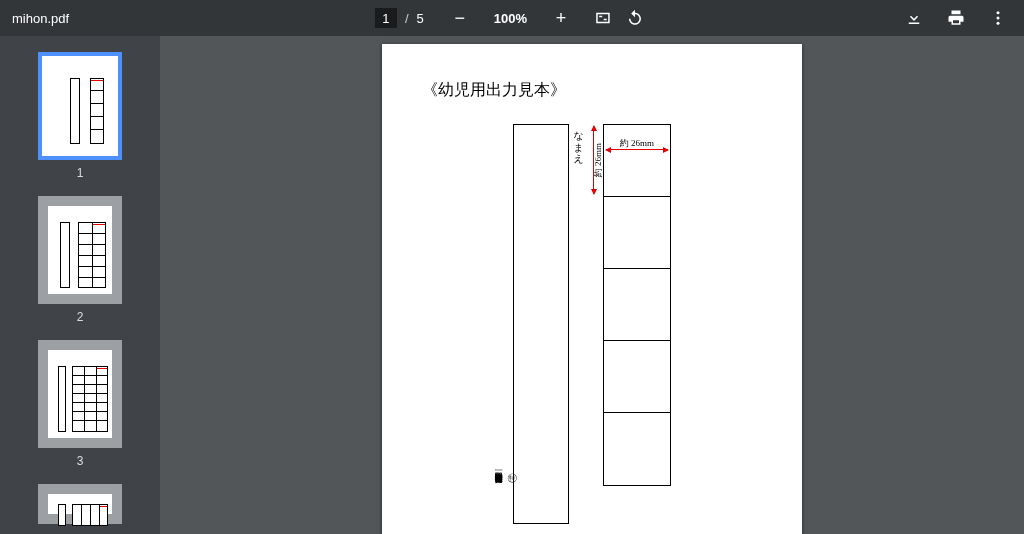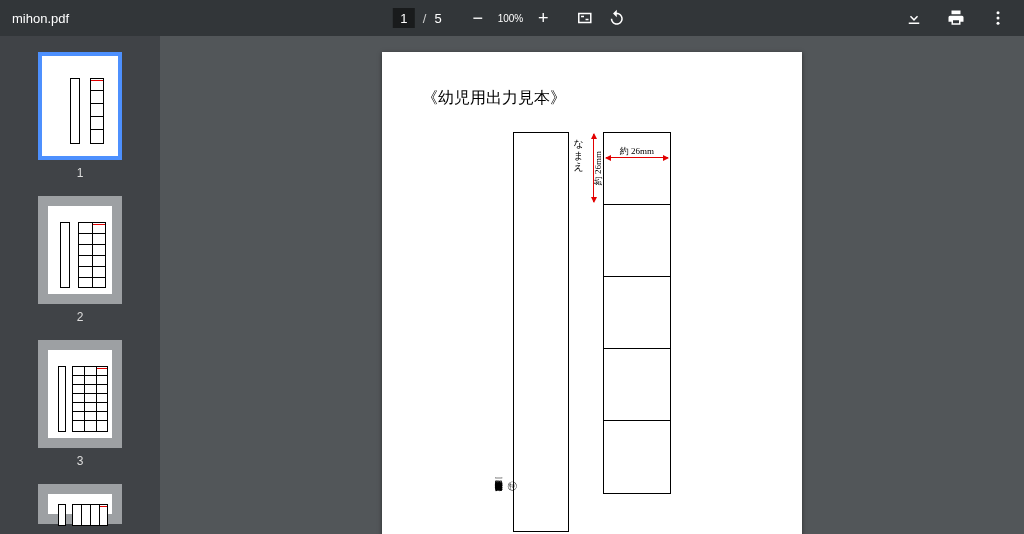--- a/index.html
+++ b/index.html
@@ -35,21 +35,21 @@
     text-align: center;
     font-size: 13px;
   }
   .page-sep { margin: 0 4px; color: #ccc; }
   .tb-btn {
     width: 28px; height: 28px;
     display: flex; align-items: center; justify-content: center;
     color: #fff; cursor: pointer;
     font-size: 18px;
   }
-  .zoom-text { font-size: 10px; margin: 0 2px; }
+  .zoom-text { font-size: 13px; margin: 0 16px; font-weight: bold; }
   .tb-btn svg { width: 18px; height: 18px; fill: #fff; }
 
   
   .main { display: flex; height: calc(100% - 36px); }
 
   .sidebar {
     width: 160px;
     background: #404347;
     overflow-y: auto;
     padding: 16px 0;
@@ -76,21 +76,21 @@
     border: 0.5px solid #000;
     background: #fff;
   }
 
   .content {
     flex: 1;
     background: #525659;
     overflow: auto;
     display: flex;
     justify-content: center;
-    padding-top: 16px;
+    padding-top: 8px;
   }
   .page {
     width: 420px;
     min-height: 560px;
     background: #fff;
     box-shadow: 0 1px 4px rgba(0,0,0,0.5);
     position: relative;
     padding: 36px 40px;
     font-family: "Yu Mincho", "MS Mincho", serif;
   }

